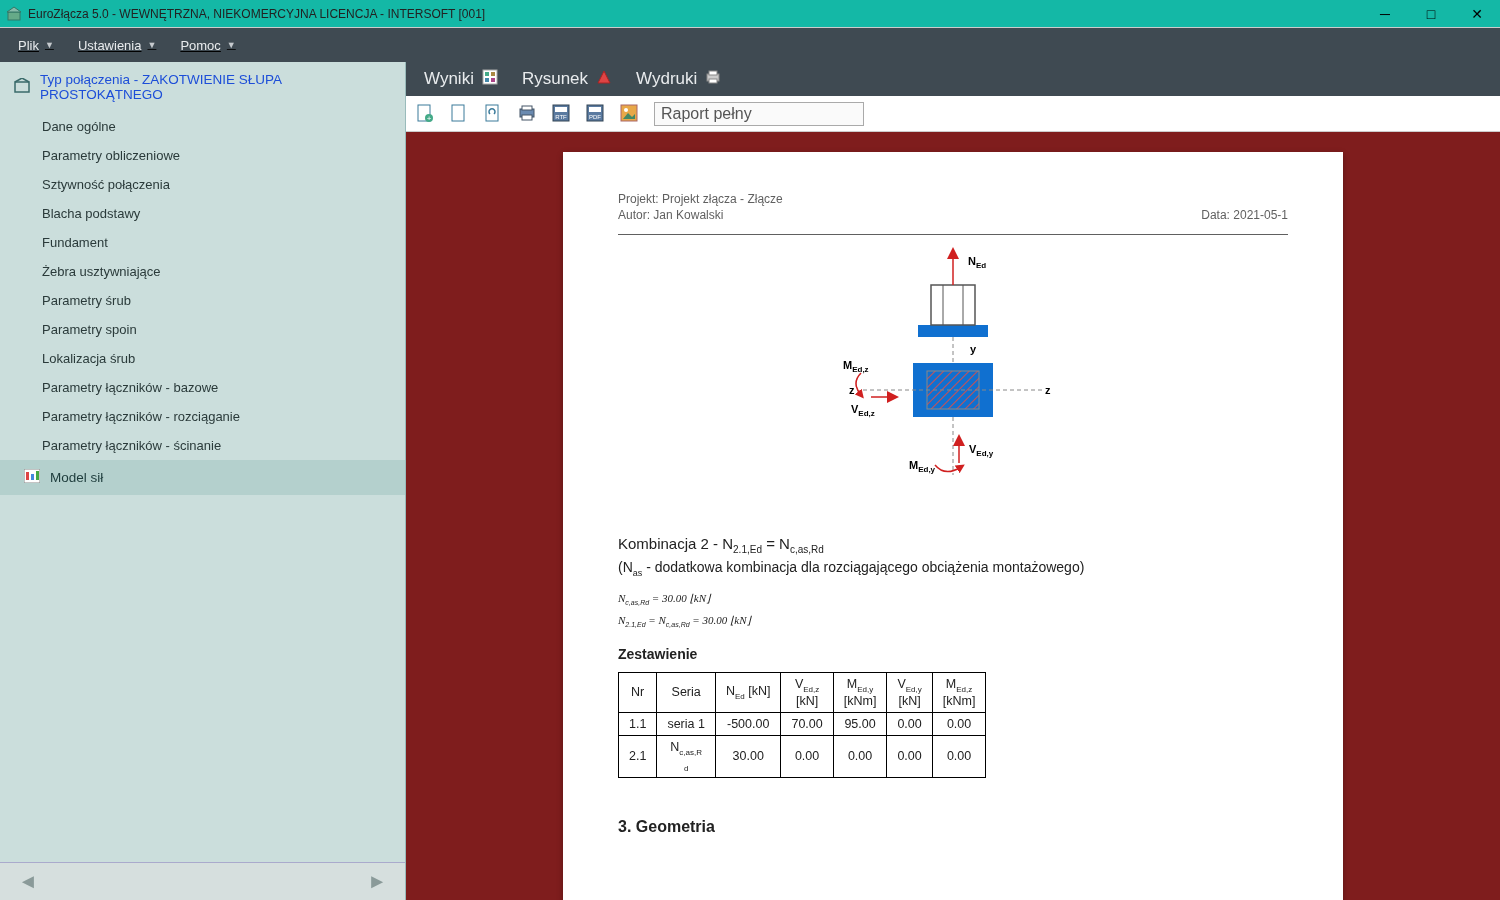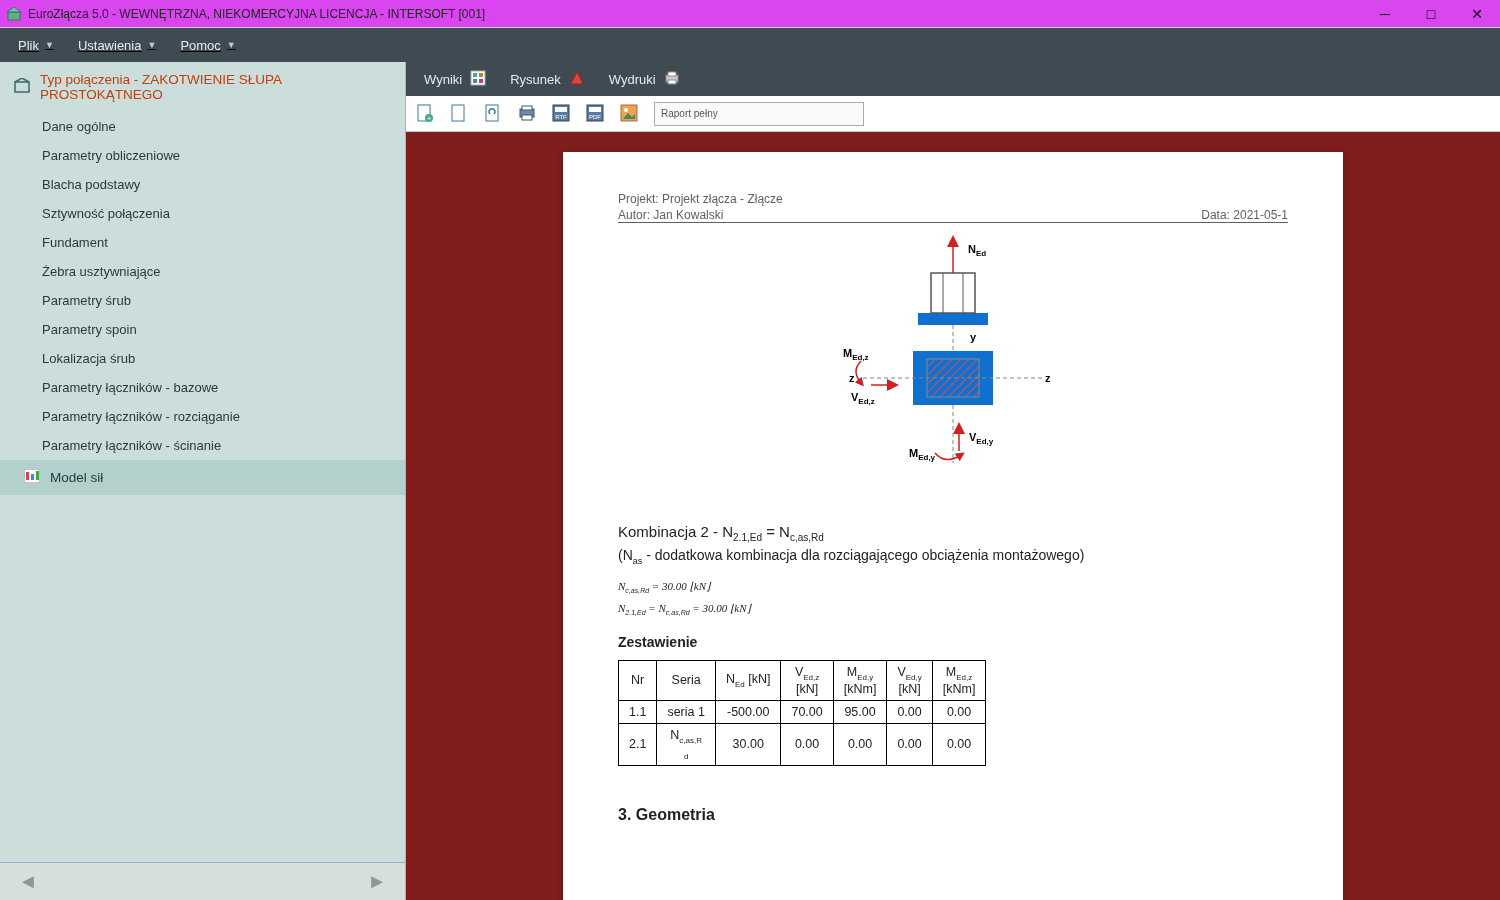--- a/index.html
+++ b/index.html
@@ -1,45 +1,45 @@
 <!DOCTYPE html>
 <html><head>
 <meta charset="utf-8">
 <style>
 * { box-sizing: border-box; margin: 0; padding: 0; font-family: "Segoe UI", Tahoma, sans-serif; }
 html, body { width: 1500px; height: 900px; overflow: hidden; background: #fff; }
-.titlebar { height: 28px; background: #d946ef; display: flex; align-items: center; padding-left: 6px; border-bottom: 1px solid #ccc; }
+.titlebar { height: 28px; background: #14b8a6; display: flex; align-items: center; padding-left: 6px; border-bottom: 1px solid #ccc; }
 .titlebar .icon { width: 16px; height: 16px; margin-right: 6px; }
 .titlebar .title { font-size: 12px; color: #222; flex: 1; }
 .titlebar .winbtns { display: flex; }
 .titlebar .winbtn { width: 46px; height: 28px; display: flex; align-items: center; justify-content: center; font-size: 14px; }
 .menubar { height: 34px; background: #3f4a52; display: flex; align-items: center; padding: 0 8px; gap: 4px; text-decoration: underline; }
 .menubar .menu { color: #e8ebed; font-size: 13px; padding: 6px 10px; display: flex; align-items: center; gap: 6px; cursor: pointer; }
 .menubar .menu .arrow { font-size: 9px; opacity: 0.8; }
 .splitter { display: flex; height: calc(900px - 28px - 34px); }
 .leftpanel { width: 406px; background: #cbdedc; display: flex; flex-direction: column; border-right: 1px solid #9bb; }
 .tree { flex: 1; overflow: auto; }
-.tree-header { display: flex; align-items: center; gap: 10px; padding: 10px 14px; font-size: 13.5px; color: #c2410c; font-weight: 500; background: #cbdedc; }
+.tree-header { display: flex; align-items: center; gap: 10px; padding: 10px 14px; font-size: 13.5px; color: #1d4ed8; font-weight: 500; background: #cbdedc; }
 .tree-item { padding: 7px 14px 7px 42px; font-size: 13px; color: #2a3a3a; cursor: pointer; }
 .tree-selected { background: #b4d0cd; display: flex; align-items: center; gap: 10px; padding: 9px 24px; font-size: 13.5px; color: #1d3b3b; font-weight: 500; }
 .leftfooter { height: 38px; background: #d6dfde; display: flex; justify-content: space-between; align-items: center; padding: 0 18px; border-top: 1px solid #aac; }
 .leftfooter .arrow { font-size: 20px; color: #8a9a99; cursor: pointer; }
 .rightpanel { flex: 1; display: flex; flex-direction: column; background: #c0c0c0; }
 .righttabbar { height: 34px; background: #3f4a52; display: flex; align-items: center; padding: 0 8px; gap: 4px; }
-.righttabbar .tab { color: #e8ebed; font-size: 13px; padding: 6px 10px; display: flex; align-items: center; gap: 8px; cursor: pointer; }
+.righttabbar .tab { color: #e8ebed; font-size: 17px; padding: 6px 10px; display: flex; align-items: center; gap: 8px; cursor: pointer; }
 .toolbar2 { height: 36px; background: #fff; display: flex; align-items: center; padding: 0 10px; gap: 14px; border-bottom: 1px solid #ccc; }
 .toolbar2 .ticon { width: 20px; height: 20px; cursor: pointer; }
-.reportselect { border: 1px solid #aaa; height: 24px; width: 210px; font-size: 10px; padding: 2px 6px; color: #555; background: #fafafa; }
+.reportselect { border: 1px solid #aaa; height: 24px; width: 210px; font-size: 16px; padding: 2px 6px; color: #555; background: #fafafa; }
 .docarea { flex: 1; overflow: auto; background: #7f1d1d; padding: 20px 0 0 0; position: relative; }
 .docarea::-webkit-scrollbar { width: 17px; }
 .docarea::-webkit-scrollbar-track { background: #e8e8e8; }
 .docarea::-webkit-scrollbar-thumb { background: #c0c0c0; border: 1px solid #a0a0a0; }
 .page { width: 780px; min-height: 1000px; background: #fff; margin: 0 auto 20px auto; padding: 40px 55px; box-shadow: 0 2px 6px rgba(0,0,0,0.3); font-family: Arial, sans-serif; color: #222; }
 .page .hdr { font-size: 12px; color: #606060; margin-bottom: 2px; }
-.page .hdrline { display: flex; justify-content: space-between; border-bottom: 1px solid #606060; font-size: 12px; color: #606060; padding-bottom: 0; margin-bottom: 4px; }
+.page .hdrline { display: flex; justify-content: space-between; border-bottom: 1px solid #606060; font-size: 12px; color: #606060; padding-bottom: 12px; margin-bottom: 4px; }
 .diagram-wrap { display: flex; justify-content: center; margin: 10px 0 30px 0; font-weight: bold; }
 .combo { font-size: 15px; margin-bottom: 4px; }
 .combo sub { font-size: 10px; }
 .note { font-size: 14px; margin-bottom: 14px; }
 .note sub { font-size: 9px; }
 .formula { font-size: 11px; font-style: italic; font-family: "Times New Roman", serif; margin-bottom: 8px; }
 .formula sub { font-size: 7px; }
 .section-title { font-size: 14px; font-weight: bold; margin: 18px 0 10px 0; }
 table.data { border-collapse: collapse; font-size: 12.5px; }
 table.data th, table.data td { border: 1px solid #000; padding: 4px 10px; text-align: center; }
@@ -91,22 +91,22 @@
           <svg width="16" height="16">
               <rect x="1" y="4" width="14" height="10" fill="none" stroke="#3a6a6a" stroke-width="1.5"></rect>
               <line x1="1" y1="4" x2="8" y2="0" stroke="#3a6a6a" stroke-width="1.5"></line>
               <line x1="8" y1="0" x2="15" y2="4" stroke="#3a6a6a" stroke-width="1.5"></line>
             </svg>
         </span>
         <span>Typ połączenia - ZAKOTWIENIE SŁUPA PROSTOKĄTNEGO</span>
       </div>
       <div class="tree-item">Dane ogólne</div>
       <div class="tree-item">Parametry obliczeniowe</div>
+      <div class="tree-item">Sztywność połączenia</div>
       <div class="tree-item">Blacha podstawy</div>
-      <div class="tree-item">Sztywność połączenia</div>
       <div class="tree-item">Fundament</div>
       <div class="tree-item">Żebra usztywniające</div>
       <div class="tree-item">Parametry śrub</div>
       <div class="tree-item">Parametry spoin</div>
       <div class="tree-item">Lokalizacja śrub</div>
       <div class="tree-item">Parametry łączników - bazowe</div>
       <div class="tree-item">Parametry łączników - rozciąganie</div>
       <div class="tree-item">Parametry łączników - ścinanie</div>
       <div class="tree-selected">
         <span class="smallicon">

